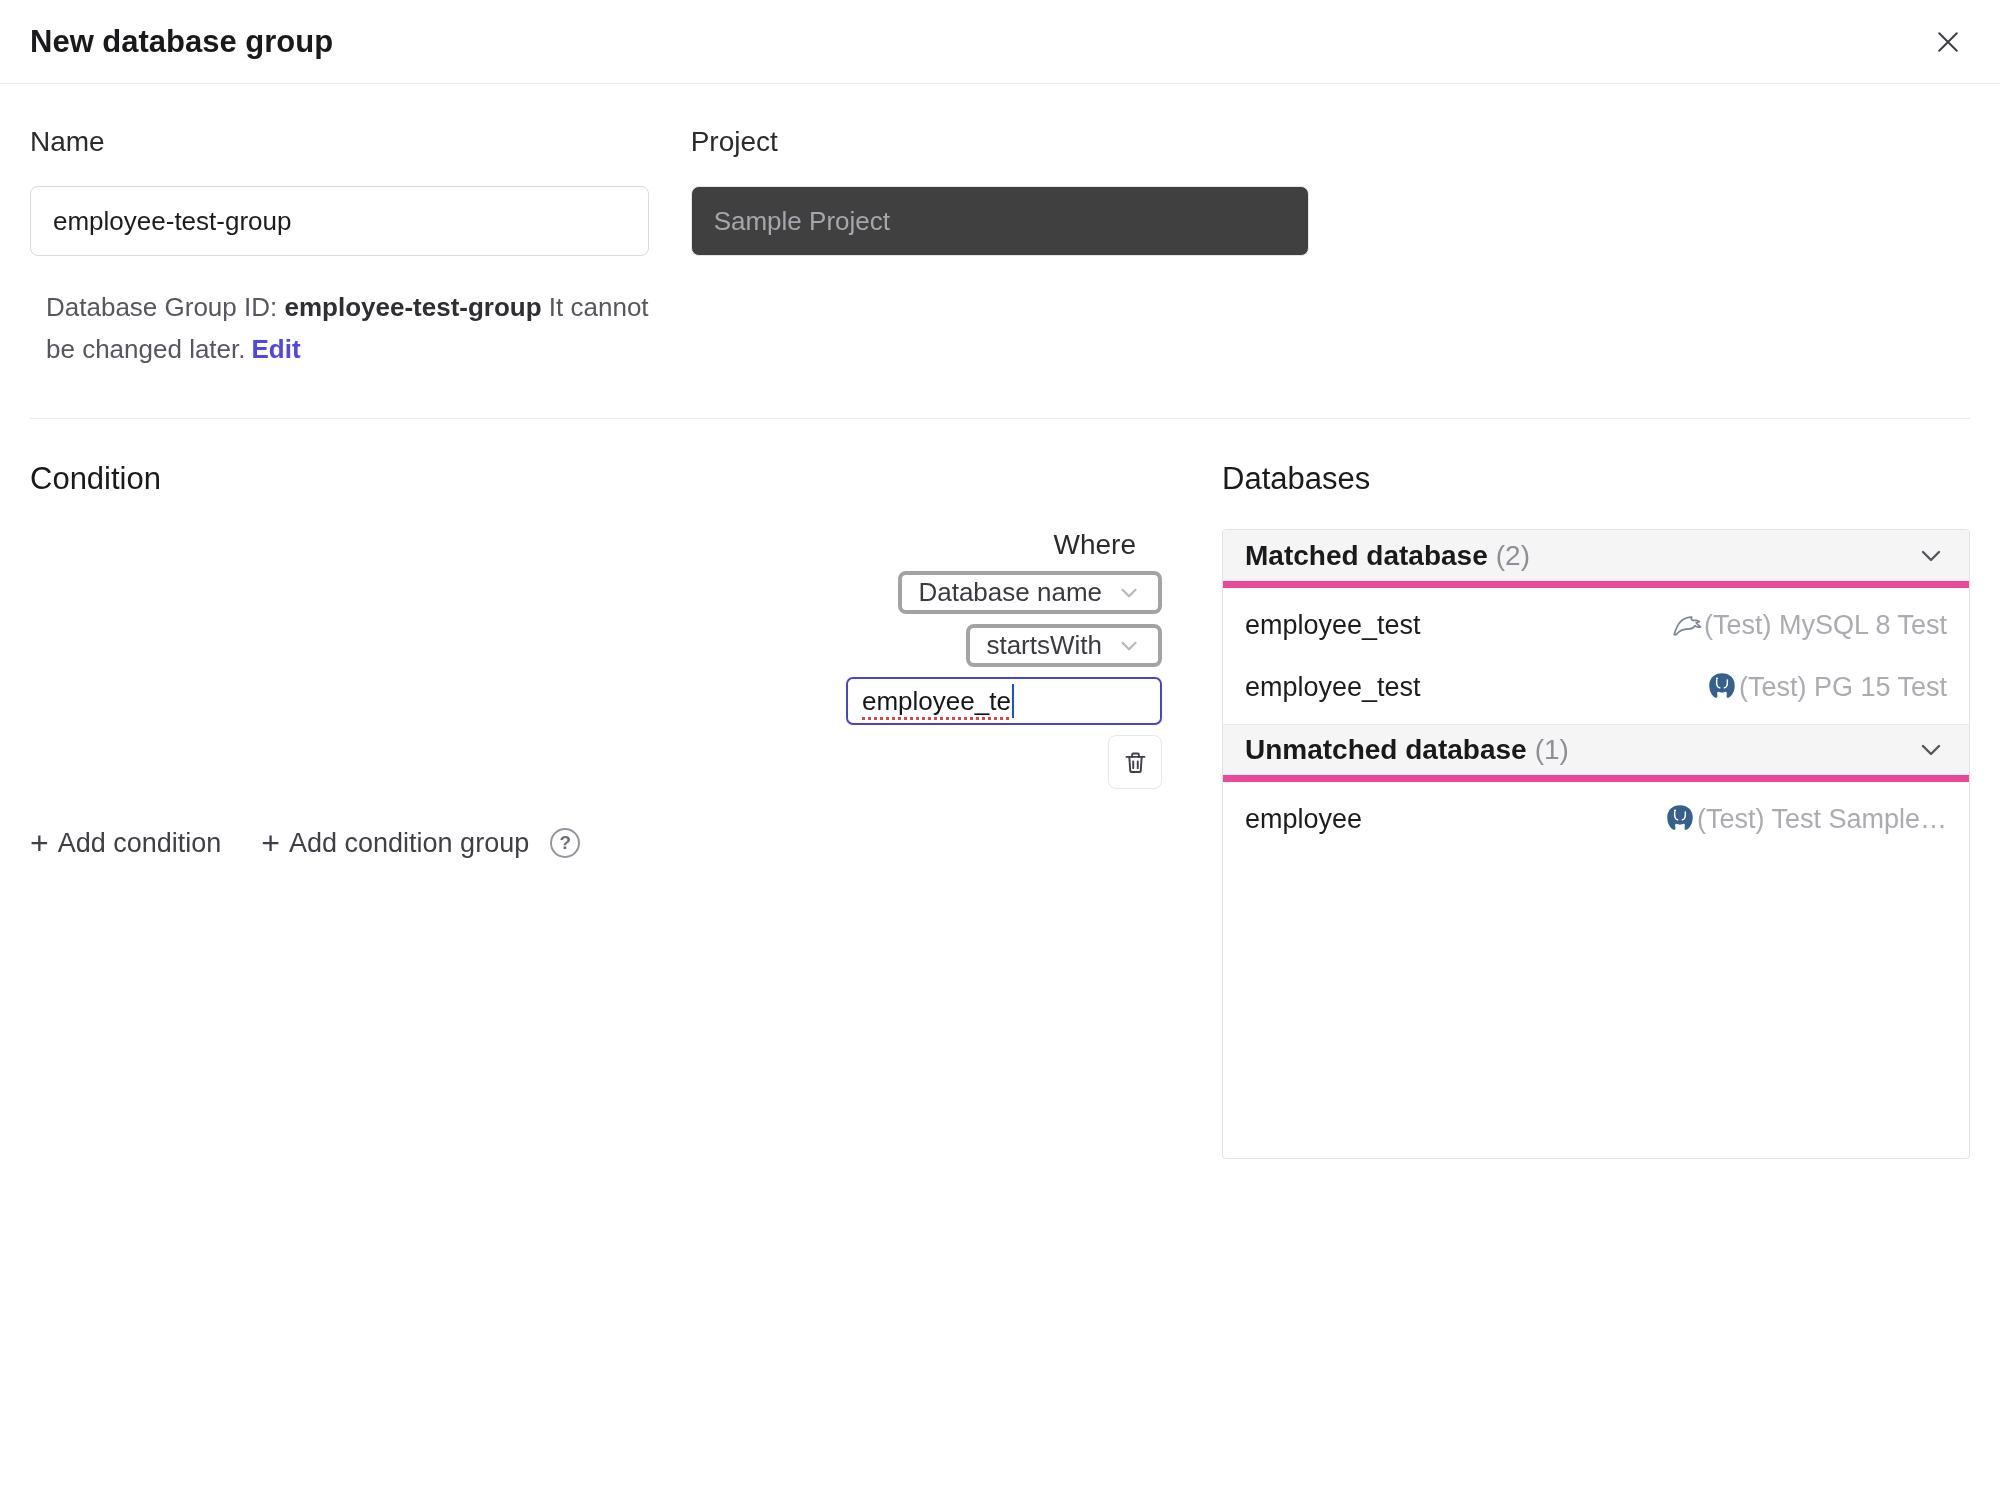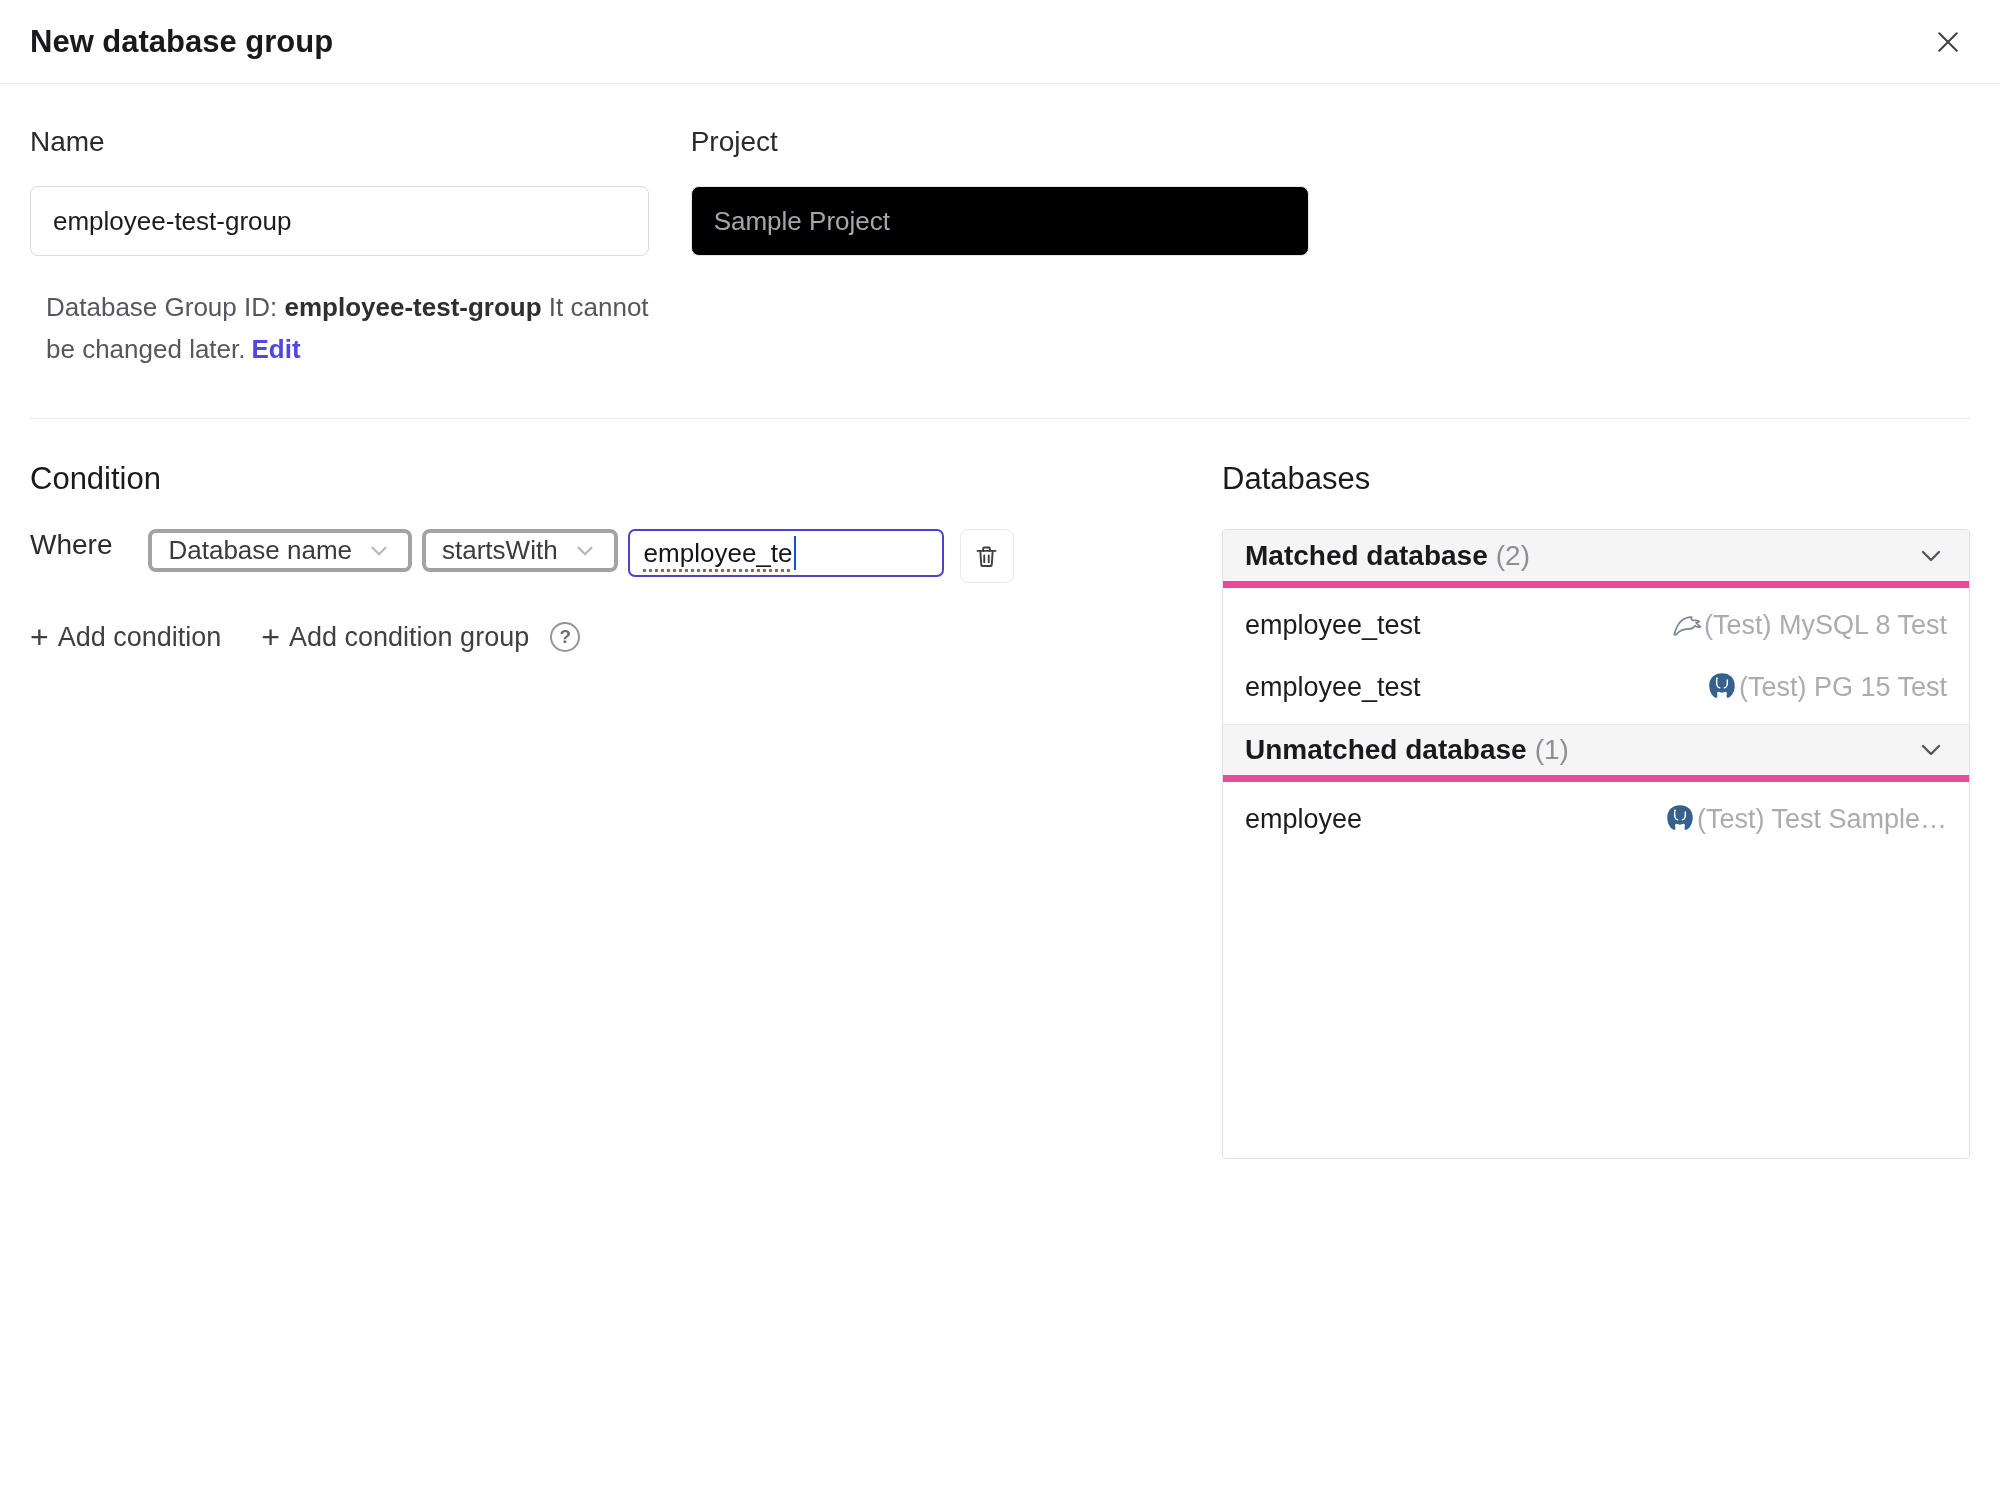--- a/index.html
+++ b/index.html
@@ -17,37 +17,37 @@
   
   .form-grid { padding: 42px 30px 0; display: grid;
     grid-template-columns: repeat(3, 1fr); column-gap: 42px; }
   .field-label { display: block; font-size: 28px; font-weight: 500;
     color: #2b2b2e; margin-bottom: 28px; }
   .control { width: 100%; height: 70px; border: 1px solid #d9d9de;
     border-radius: 8px; background: #fff; font-size: 26px; color: #1c1c1e;
     padding: 0 22px; display: flex; align-items: center; }
   input.control { font-family: "Liberation Sans", sans-serif; outline: none; }
   .select-box { justify-content: space-between; cursor: pointer; }
-  .control.disabled { background: #000000; border-color: #e5e5ea; color: #a6a6ad; }
+  .control.disabled { background: #404040; border-color: #e5e5ea; color: #a6a6ad; }
 
   .hint { margin-top: 30px; font-size: 26px; line-height: 42px; color: #56565e;
     max-width: 620px; margin-left: 16px; }
   .hint strong { color: #2e2e33; font-weight: 700; }
   .edit-link { color: #4f46e5; font-weight: 600; cursor: pointer; margin-left: 6px; }
 
   .divider { border: none; border-top: 1px solid #ececee; margin: 48px 30px 0; }
 
   
   .content { display: flex; padding: 42px 30px 0; gap: 60px; }
   .condition-section { flex: 1; }
   .databases-section { width: 748px; flex: none; }
   .section-title { font-size: 31px; font-weight: 500; color: #1a1a1c; margin-bottom: 32px; }
 
   
-  .condition-row { display: flex; align-items: flex-start; gap: 10px; }
+  .condition-row { display: flex; align-items: flex-end; gap: 10px; flex-direction: column; }
   .where-label { font-size: 28px; color: #2b2b2e; margin-right: 26px; }
   .mini-select { height: 43px; border: 4px solid #a3a3a3; border-radius: 8px;
     background: #fff; padding: 0 16px; display: flex; align-items: center;
     gap: 14px; font-size: 26px; color: #3a3a40; cursor: pointer; }
   .value-input { width: 316px; height: 48px; border: 2px solid #4c43cd;
     border-radius: 7px; background: #fff; padding: 0 14px;
     display: flex; align-items: center; font-size: 26px; color: #16161a; cursor: text; }
   .misspelled { text-decoration-line: underline; text-decoration-style: dotted;
     text-decoration-color: #e0443e; text-decoration-thickness: 2.5px;
     text-underline-offset: 7px; }

